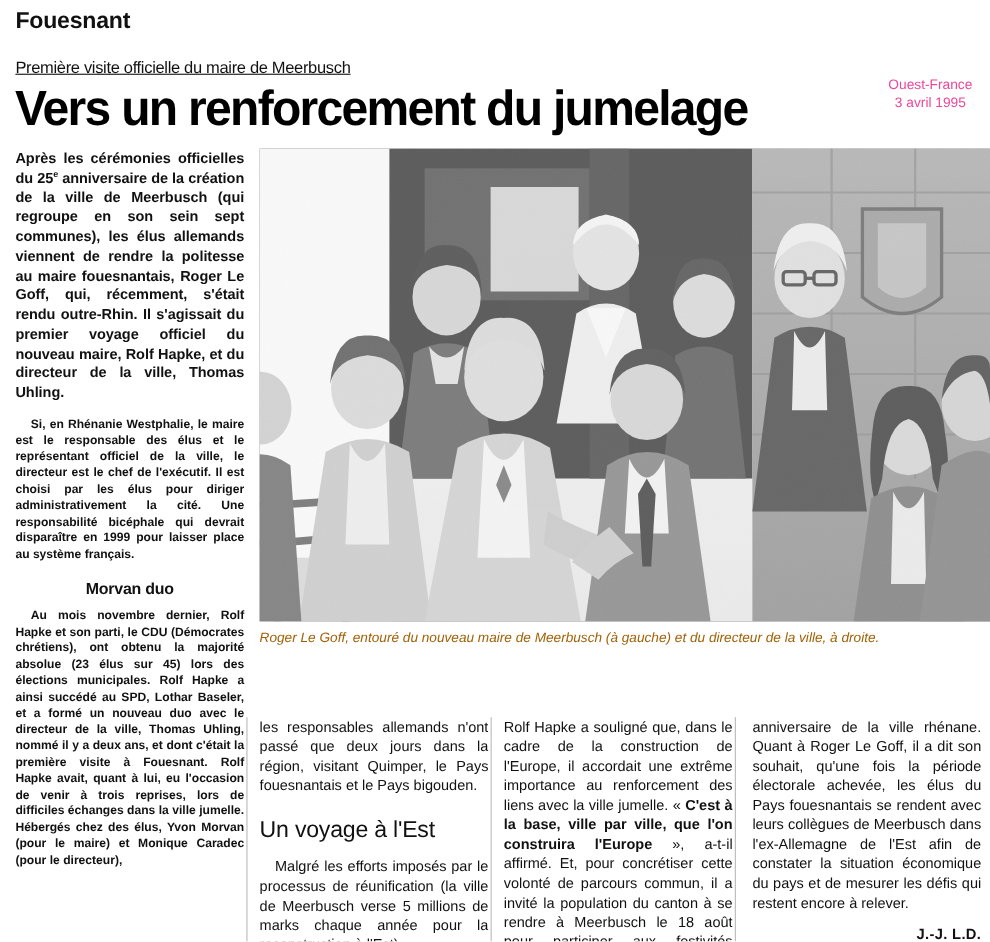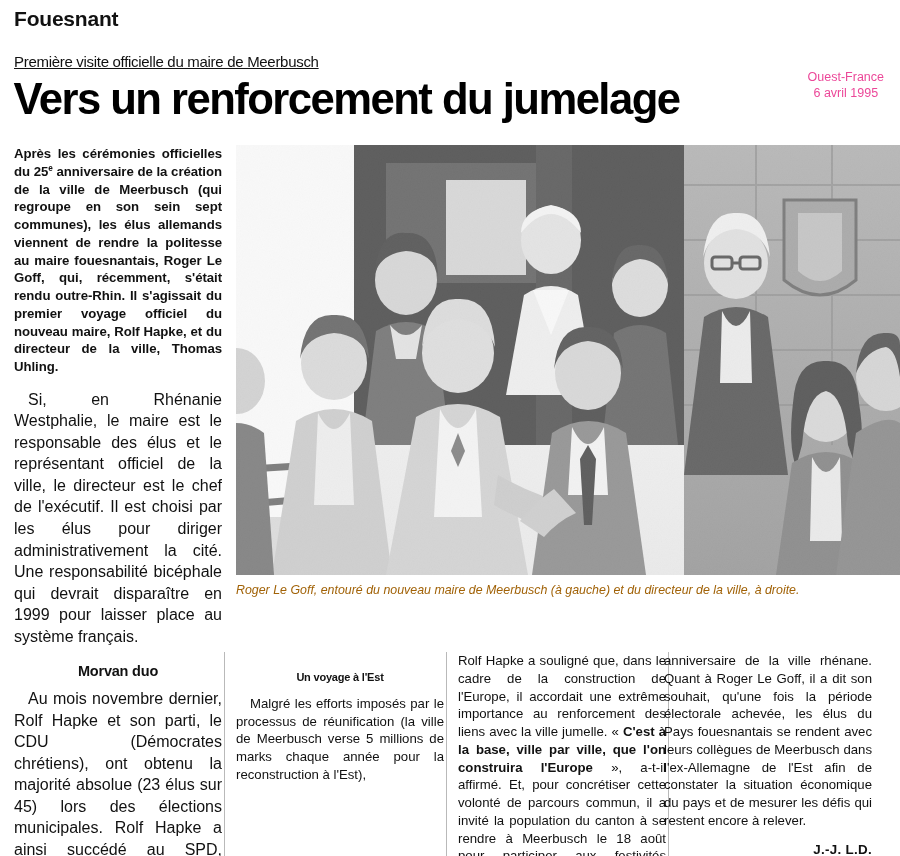--- a/index.html
+++ b/index.html
@@ -70,21 +70,21 @@
     line-height: 1.0;
     letter-spacing: -1.6px;
     transform: scaleX(0.97);
     transform-origin: left top;
     color: #000;
   }
 
   
   .upper {
     position: relative;
-    margin-top: 24px;
+    margin-top: 14px;
     height: 488px;
   }
   .lead-col {
     position: absolute;
     left: 14px;
     top: 0;
     width: 208px;
     height: 488px;
   }
   .lead-col p {
@@ -93,25 +93,26 @@
     hyphens: auto;
   }
   .lead-bold {
     font-weight: bold;
     font-size: 13.2px;
     line-height: 1.345;
     letter-spacing: -0.05px;
     text-align: justify;
   }
   .body-par {
-    font-size: 16px;
+    font-size: 11px;
     line-height: 1.345;
     text-align: justify;
     margin-top: 13px !important;
     text-indent: 14px;
+    font-weight: bold;
   }
   .subhead {
     text-align: center;
     font-weight: bold;
     font-size: 14.5px;
     margin: 16px 0 9px 0;
     letter-spacing: -0.2px;
   }
 
   
@@ -153,21 +154,21 @@
     font-size: 13.2px;
     line-height: 1.345;
     text-align: justify;
     overflow: hidden;
     height: 204px;
   }
   .col p { margin: 0; }
   .col1 { left: 14px; }
   .col2 { left: 236px; }
   .col3 { left: 458px; }
-  .col4 { left: 664px; }
+  .col4 { left: 684px; }
 
   .rule {
     position: absolute;
     top: 0;
     width: 1px;
     height: 204px;
     background: #b9b9b9;
   }
   .rule.r1 { left: 224px; }
   .rule.r2 { left: 446px; }
@@ -176,38 +177,38 @@
   .indent { text-indent: 14px; }
   .q-bold { font-weight: bold; }
   .byline {
     margin-top: 11px;
     text-align: right;
     font-weight: bold;
     font-size: 13.4px;
     letter-spacing: 0.3px;
   }
   .subhead-col {
-    text-align: center;
-    font-weight: bold;
-    font-size: 11px;
+    text-align: left;
+    font-weight: normal;
+    font-size: 21px;
     margin: 18px 0 10px 0;
     letter-spacing: -0.2px;
   }
   sup.ord { font-size: 0.62em; vertical-align: super; }
 </style>
 </head>
 <body>
 
 <div class="page">
 
   <div class="masthead">
     <div class="section-name">Fouesnant</div>
     <div class="paper-info">
       <div>Ouest-France</div>
-      <div>6 avril 1995</div>
+      <div>3 avril 1995</div>
     </div>
   </div>
 
   <div class="kicker">Première visite officielle du maire de Meerbusch</div>
   <div class="headline">Vers un renforcement du jumelage</div>
 
   <div class="upper">
 
     <div class="lead-col">
       <p class="lead-bold"><span>Après les cérémonies officielles du 25</span><sup class="ord">e</sup><span> anniversaire de la création de la ville de Meerbusch (qui regroupe en son sein sept communes), les élus allemands viennent de rendre la politesse au maire fouesnantais, Roger Le Goff, qui, récemment, s'était rendu outre-Rhin. Il s'agissait du premier voyage officiel du nouveau maire, Rolf Hapke, et du directeur de la ville, Thomas Uhling.</span></p>
@@ -358,20 +359,21 @@
   </div>
 
   <div class="lower">
     <div class="rule r1"></div>
     <div class="rule r2"></div>
     <div class="rule r3"></div>
 
     <div class="col col1"></div>
 
     <div class="col col2">
+      <p>les responsables allemands n'ont passé que deux jours dans la région, visitant Quimper, le Pays fouesnantais et le Pays bigouden.</p>
       <div class="subhead-col">Un voyage à l'Est</div>
       <p class="indent">Malgré les efforts imposés par le processus de réunification (la ville de Meerbusch verse 5 millions de marks chaque année pour la reconstruction à l'Est),</p>
     </div>
 
     <div class="col col3">
       <p><span>Rolf Hapke a souligné que, dans le cadre de la construction de l'Europe, il accordait une extrême importance au renforcement des liens avec la ville jumelle. « </span><span class="q-bold">C'est à la base, ville par ville, que l'on construira l'Europe</span><span> », a-t-il affirmé. Et, pour concrétiser cette volonté de parcours commun, il a invité la population du canton à se rendre à Meerbusch le 18 août pour participer aux festivités populaires qui marqueront le 25</span></p>
     </div>
 
     <div class="col col4">
       <p>anniversaire de la ville rhénane. Quant à Roger Le Goff, il a dit son souhait, qu'une fois la période électorale achevée, les élus du Pays fouesnantais se rendent avec leurs collègues de Meerbusch dans l'ex-Allemagne de l'Est afin de constater la situation économique du pays et de mesurer les défis qui restent encore à relever.</p>

